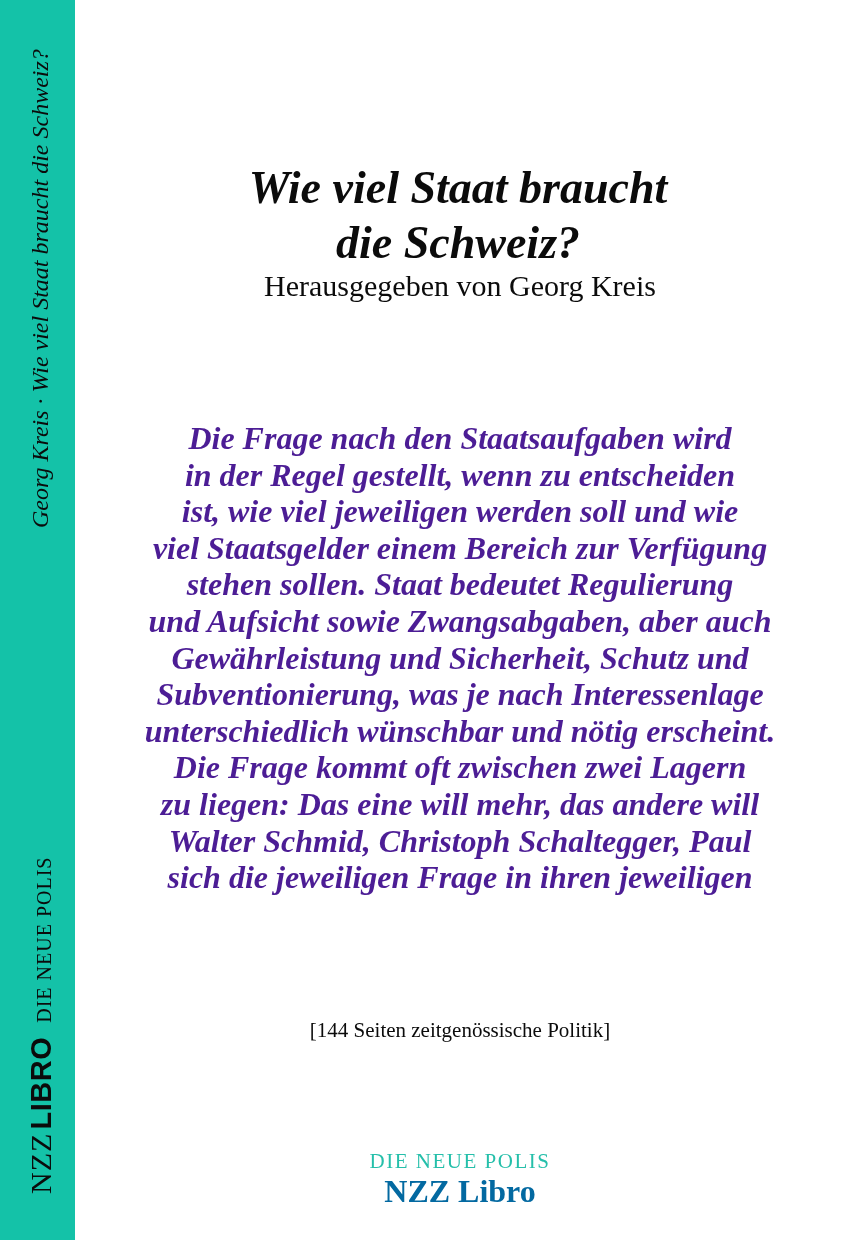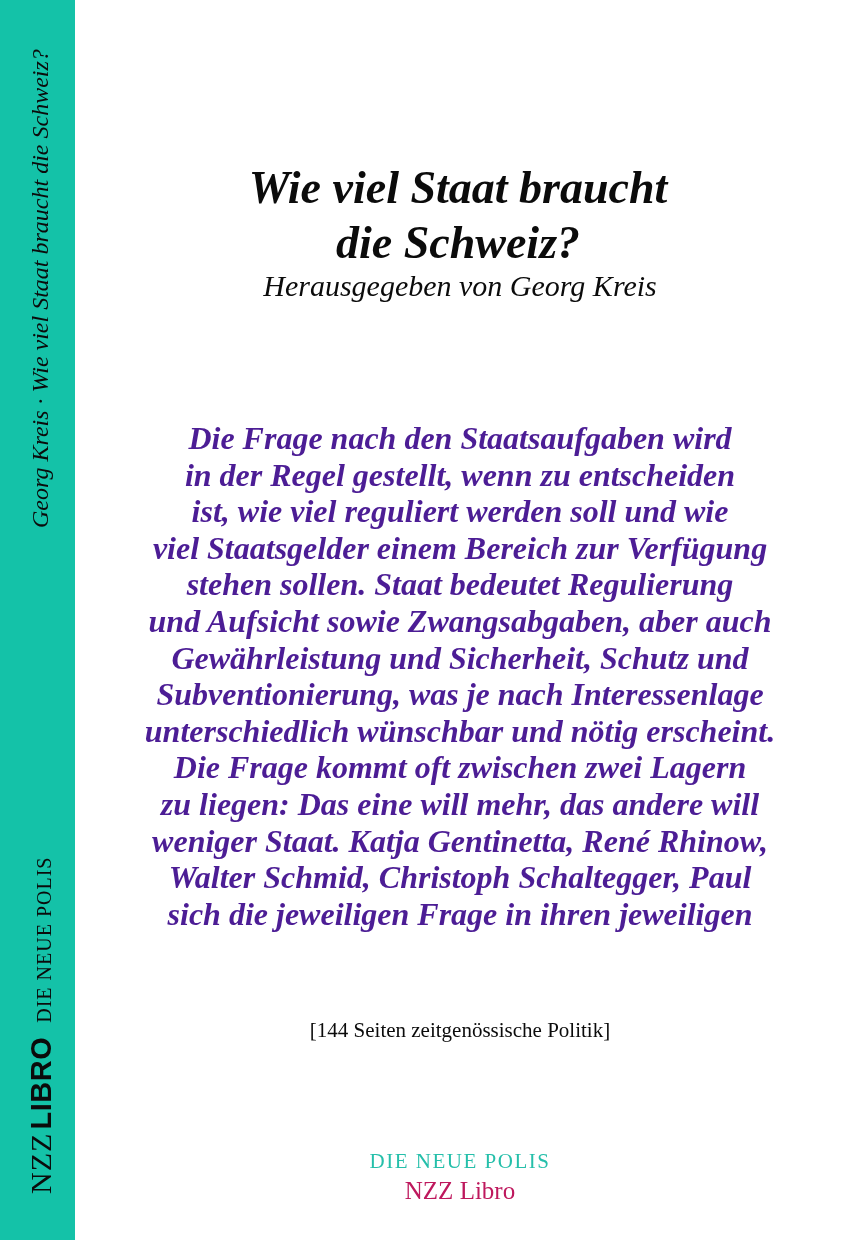--- a/index.html
+++ b/index.html
@@ -86,21 +86,20 @@
     font-weight: 700;
     font-size: 46px;
     line-height: 55px;
     color: #0b0b0b;
   }
   .subtitle {
     position: absolute;
     left: 0;
     right: 0;
     top: 268px;
-    font-style: italic;
     font-weight: 400;
     font-size: 30px;
     line-height: 36px;
     color: #0b0b0b;
   }
   .body-block {
     position: absolute;
     left: 0;
     right: 0;
     top: 420px;
@@ -128,23 +127,24 @@
     font-size: 21px;
     line-height: 26px;
     letter-spacing: 1.5px;
     color: #25bfaa;
   }
   .publisher {
     position: absolute;
     left: 0;
     right: 0;
     top: 1176px;
-    font-size: 25px;
+    font-size: 32px;
     line-height: 30px;
-    color: #be185d;
+    color: #0369a1;
+    font-weight: bold;
   }
 </style>
 </head>
 <body>
 
 <div class="page">
 
   <div class="spine"></div>
 
   <div class="spine-top-text">Georg Kreis · Wie viel Staat braucht die Schweiz?</div>
@@ -158,30 +158,29 @@
     <div class="title-block">
       <div class="title-line">Wie viel Staat braucht</div>
       <div class="title-line">die Schweiz?</div>
     </div>
 
     <div class="subtitle">Herausgegeben von Georg Kreis</div>
 
     <div class="body-block">
         <div>Die Frage nach den Staatsaufgaben wird</div>
         <div>in der Regel gestellt, wenn zu entscheiden</div>
-        <div>ist, wie viel reguliert werden soll und wie</div>
+        <div>ist, wie viel jeweiligen werden soll und wie</div>
         <div>viel Staatsgelder einem Bereich zur Verfügung</div>
         <div>stehen sollen. Staat bedeutet Regulierung</div>
         <div>und Aufsicht sowie Zwangsabgaben, aber auch</div>
         <div>Gewährleistung und Sicherheit, Schutz und</div>
         <div>Subventionierung, was je nach Interessenlage</div>
         <div>unterschiedlich wünschbar und nötig erscheint.</div>
         <div>Die Frage kommt oft zwischen zwei Lagern</div>
         <div>zu liegen: Das eine will mehr, das andere will</div>
-        <div>weniger Staat. Katja Gentinetta, René Rhinow,</div>
         <div>Walter Schmid, Christoph Schaltegger, Paul</div>
         <div>sich die jeweiligen Frage in ihren jeweiligen</div>
       </div>
 
     <div class="pages-note">[144 Seiten zeitgenössische Politik]</div>
 
     <div class="series-label">DIE NEUE POLIS</div>
 
     <div class="publisher">NZZ Libro</div>
 

